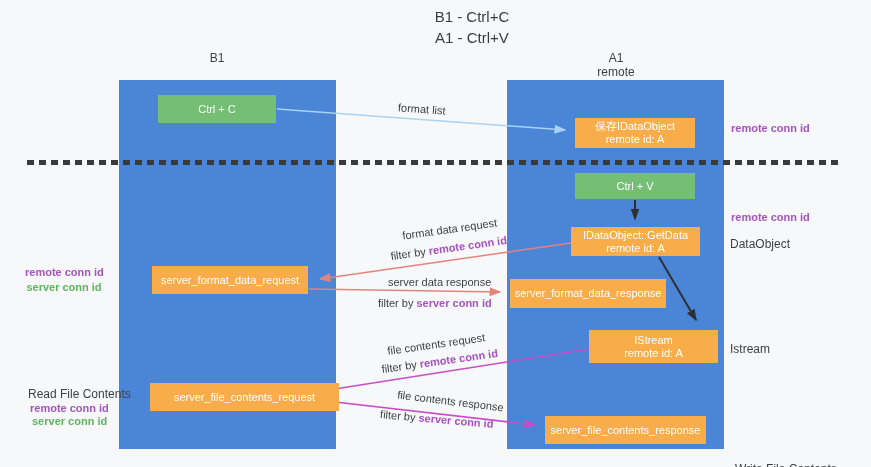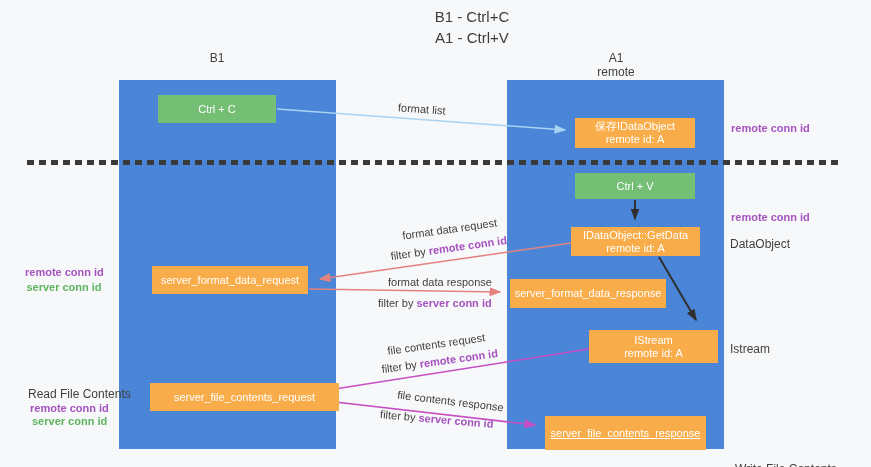--- a/index.html
+++ b/index.html
@@ -28,21 +28,21 @@
   .box.orange{background:#f9ad4a;}
 
   .b-ctrl-c{left:158px;top:95px;width:118px;height:28px;}
   .b-save{left:575px;top:118px;width:120px;height:30px;}
   .b-ctrl-v{left:575px;top:173px;width:120px;height:26px;}
   .b-getdata{left:571px;top:227px;width:129px;height:29px;}
   .b-sfreq{left:152px;top:266px;width:156px;height:28px;}
   .b-sfresp{left:510px;top:279px;width:156px;height:29px;}
   .b-istream{left:589px;top:330px;width:129px;height:33px;}
   .b-fcreq{left:150px;top:383px;width:189px;height:28px;}
-  .b-fcresp{left:545px;top:416px;width:161px;height:34px;text-decoration:underline;}
+  .b-fcresp{left:545px;top:416px;width:161px;height:28px;}
 
   .side-label{position:absolute;font-size:11px;color:#3f3f3f;white-space:nowrap;}
   .side-label.purple{color:#a653c0;font-weight:bold;}
   .side-label.green{color:#5fb45f;font-weight:bold;}
   .side-label.plain{font-size:12px;}
 
   .r-conn1{left:731px;top:122px;}
   .r-conn2{left:731px;top:211px;}
   .r-dataobject{left:730px;top:237px;}
   .r-istream{left:730px;top:342px;}
@@ -158,21 +158,21 @@
     <span>server_file_contents_response</span>
   </div>
 
   <div class="flow-label fl-format-list">format list</div>
 
   <div class="flow-label fl-fdr">format data request</div>
   <div class="flow-label fl-fdr-filter">
     <span>filter by</span><span class="key">remote conn id</span>
   </div>
 
-  <div class="flow-label fl-fdresp">format data response</div>
+  <div class="flow-label fl-fdresp">server data response</div>
   <div class="flow-label fl-fdresp-filter">
     <span>filter by</span><span class="key">server conn id</span>
   </div>
 
   <div class="flow-label fl-fcr">file contents request</div>
   <div class="flow-label fl-fcr-filter">
     <span>filter by</span><span class="key">remote conn id</span>
   </div>
 
   <div class="flow-label fl-fcresp">file contents response</div>

